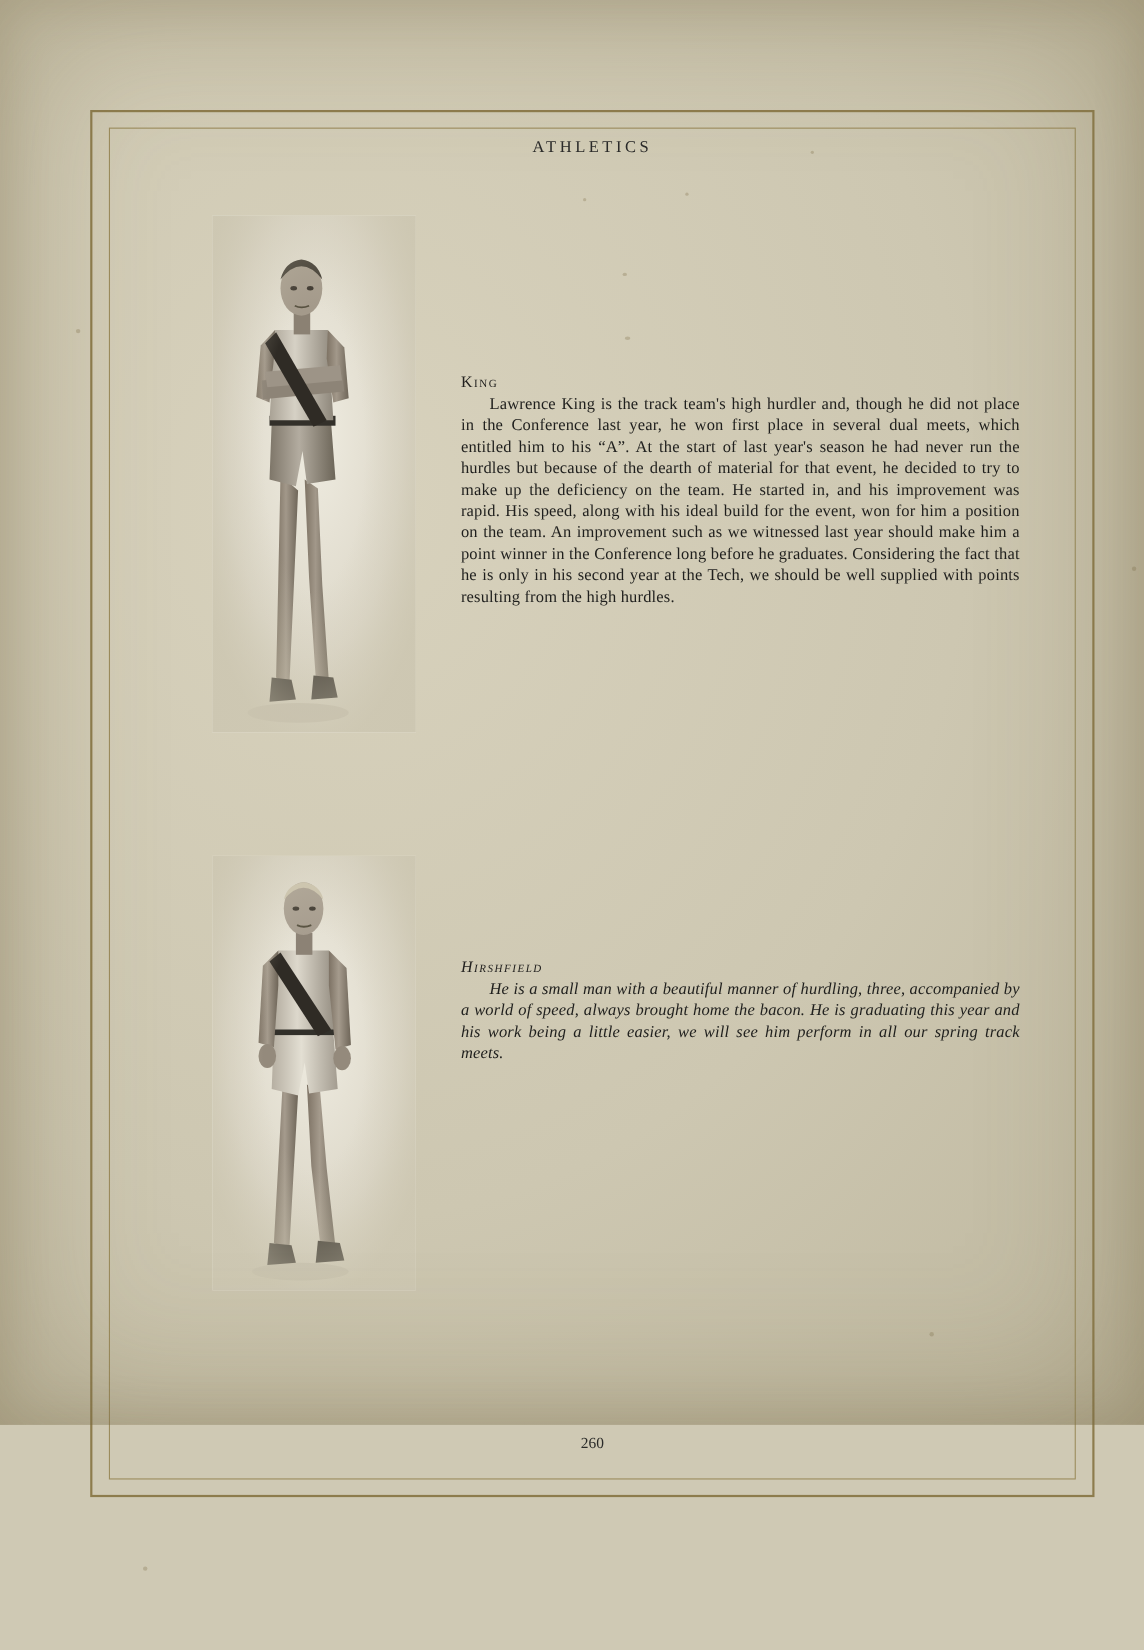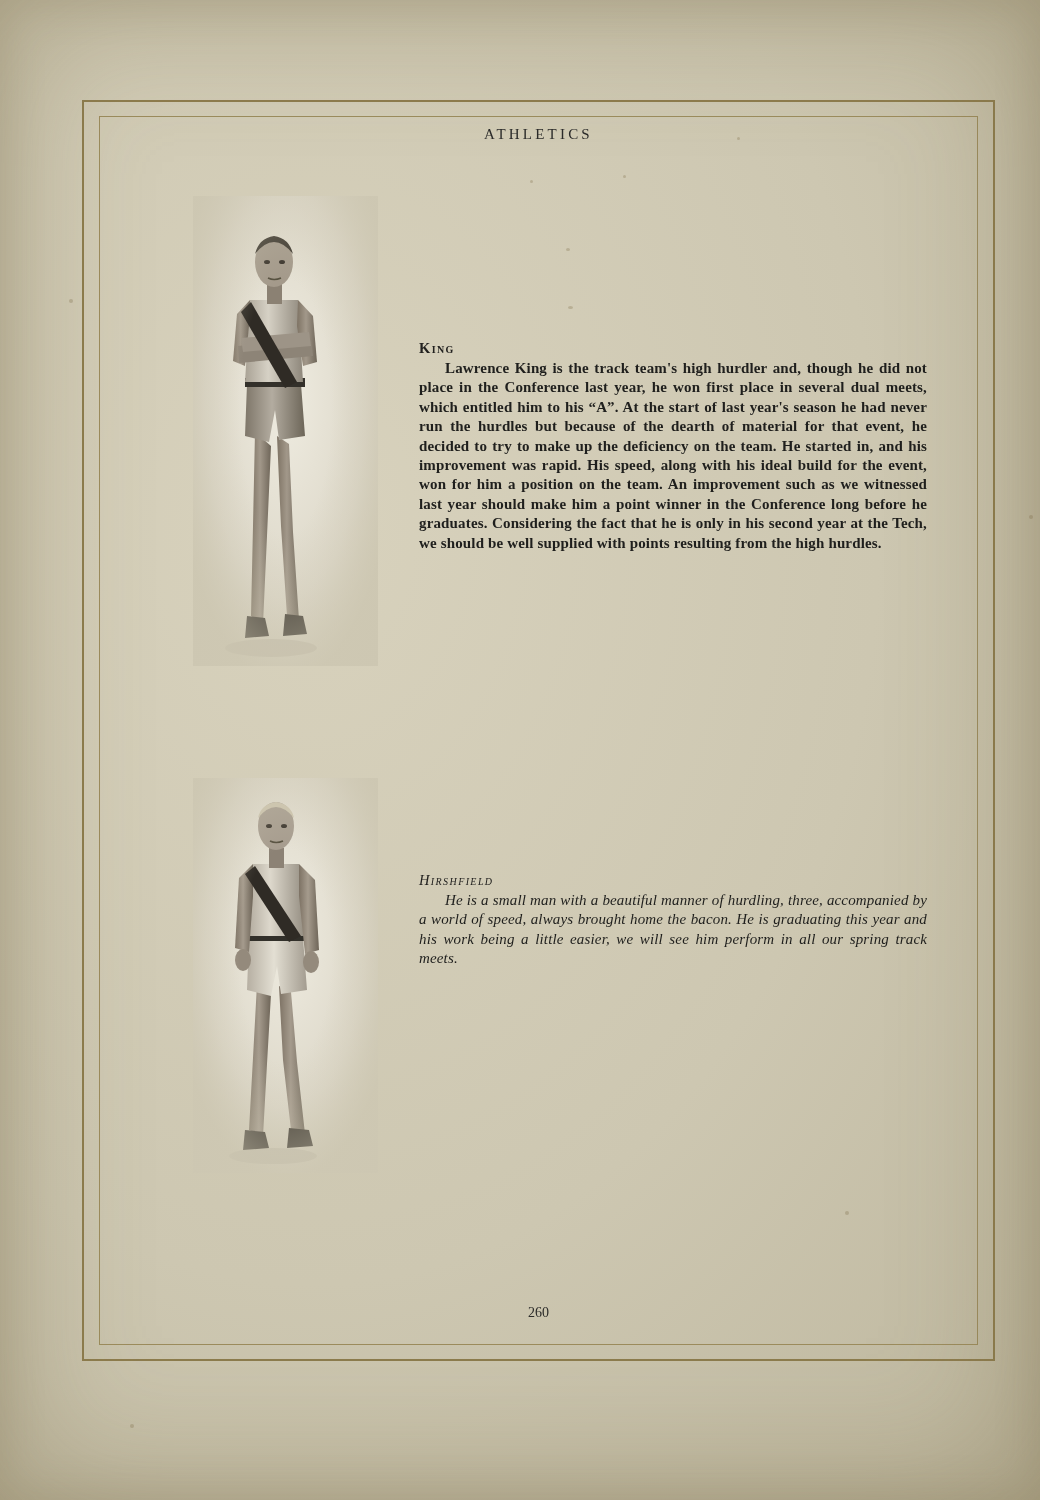--- a/index.html
+++ b/index.html
@@ -11,21 +11,21 @@
     height: 1500px;
     background: #cfc9b4;
     font-family: "Liberation Serif", serif;
     overflow: hidden;
   }
 
   
   #page {
     position: relative;
     width: 1040px;
-    height: 1500px;
+    height: 1295px;
     background:
       radial-gradient(ellipse at 30% 35%, #d8d2bd 0%, #cdc7b1 55%, #bdb69d 100%);
   }
   
   #page:after {
     content: "";
     position: absolute;
     inset: 0;
     pointer-events: none;
     box-shadow: inset 0 0 120px 30px rgba(120,105,70,0.30),
@@ -80,21 +80,21 @@
   #photo-hirsh  { left: 193px; top: 778px;  width: 185px; height: 395px; }
 
   .figure-svg { display: block; width: 100%; height: 100%; }
 
   
   .article {
     position: absolute;
     width: 508px;
     color: #20201e;
   }
-  #article-king { left: 419px; top: 340px; font-weight: bold; }
+  #article-king { left: 419px; top: 340px; }
   #article-hirsh { left: 419px; top: 872px; font-style: italic; }
 
   .name {
     font-size: 14.5px;
     letter-spacing: 1.4px;
     font-variant: small-caps;
     text-transform: capitalize;
     margin-bottom: 2px;
     color: #22211f;
   }

